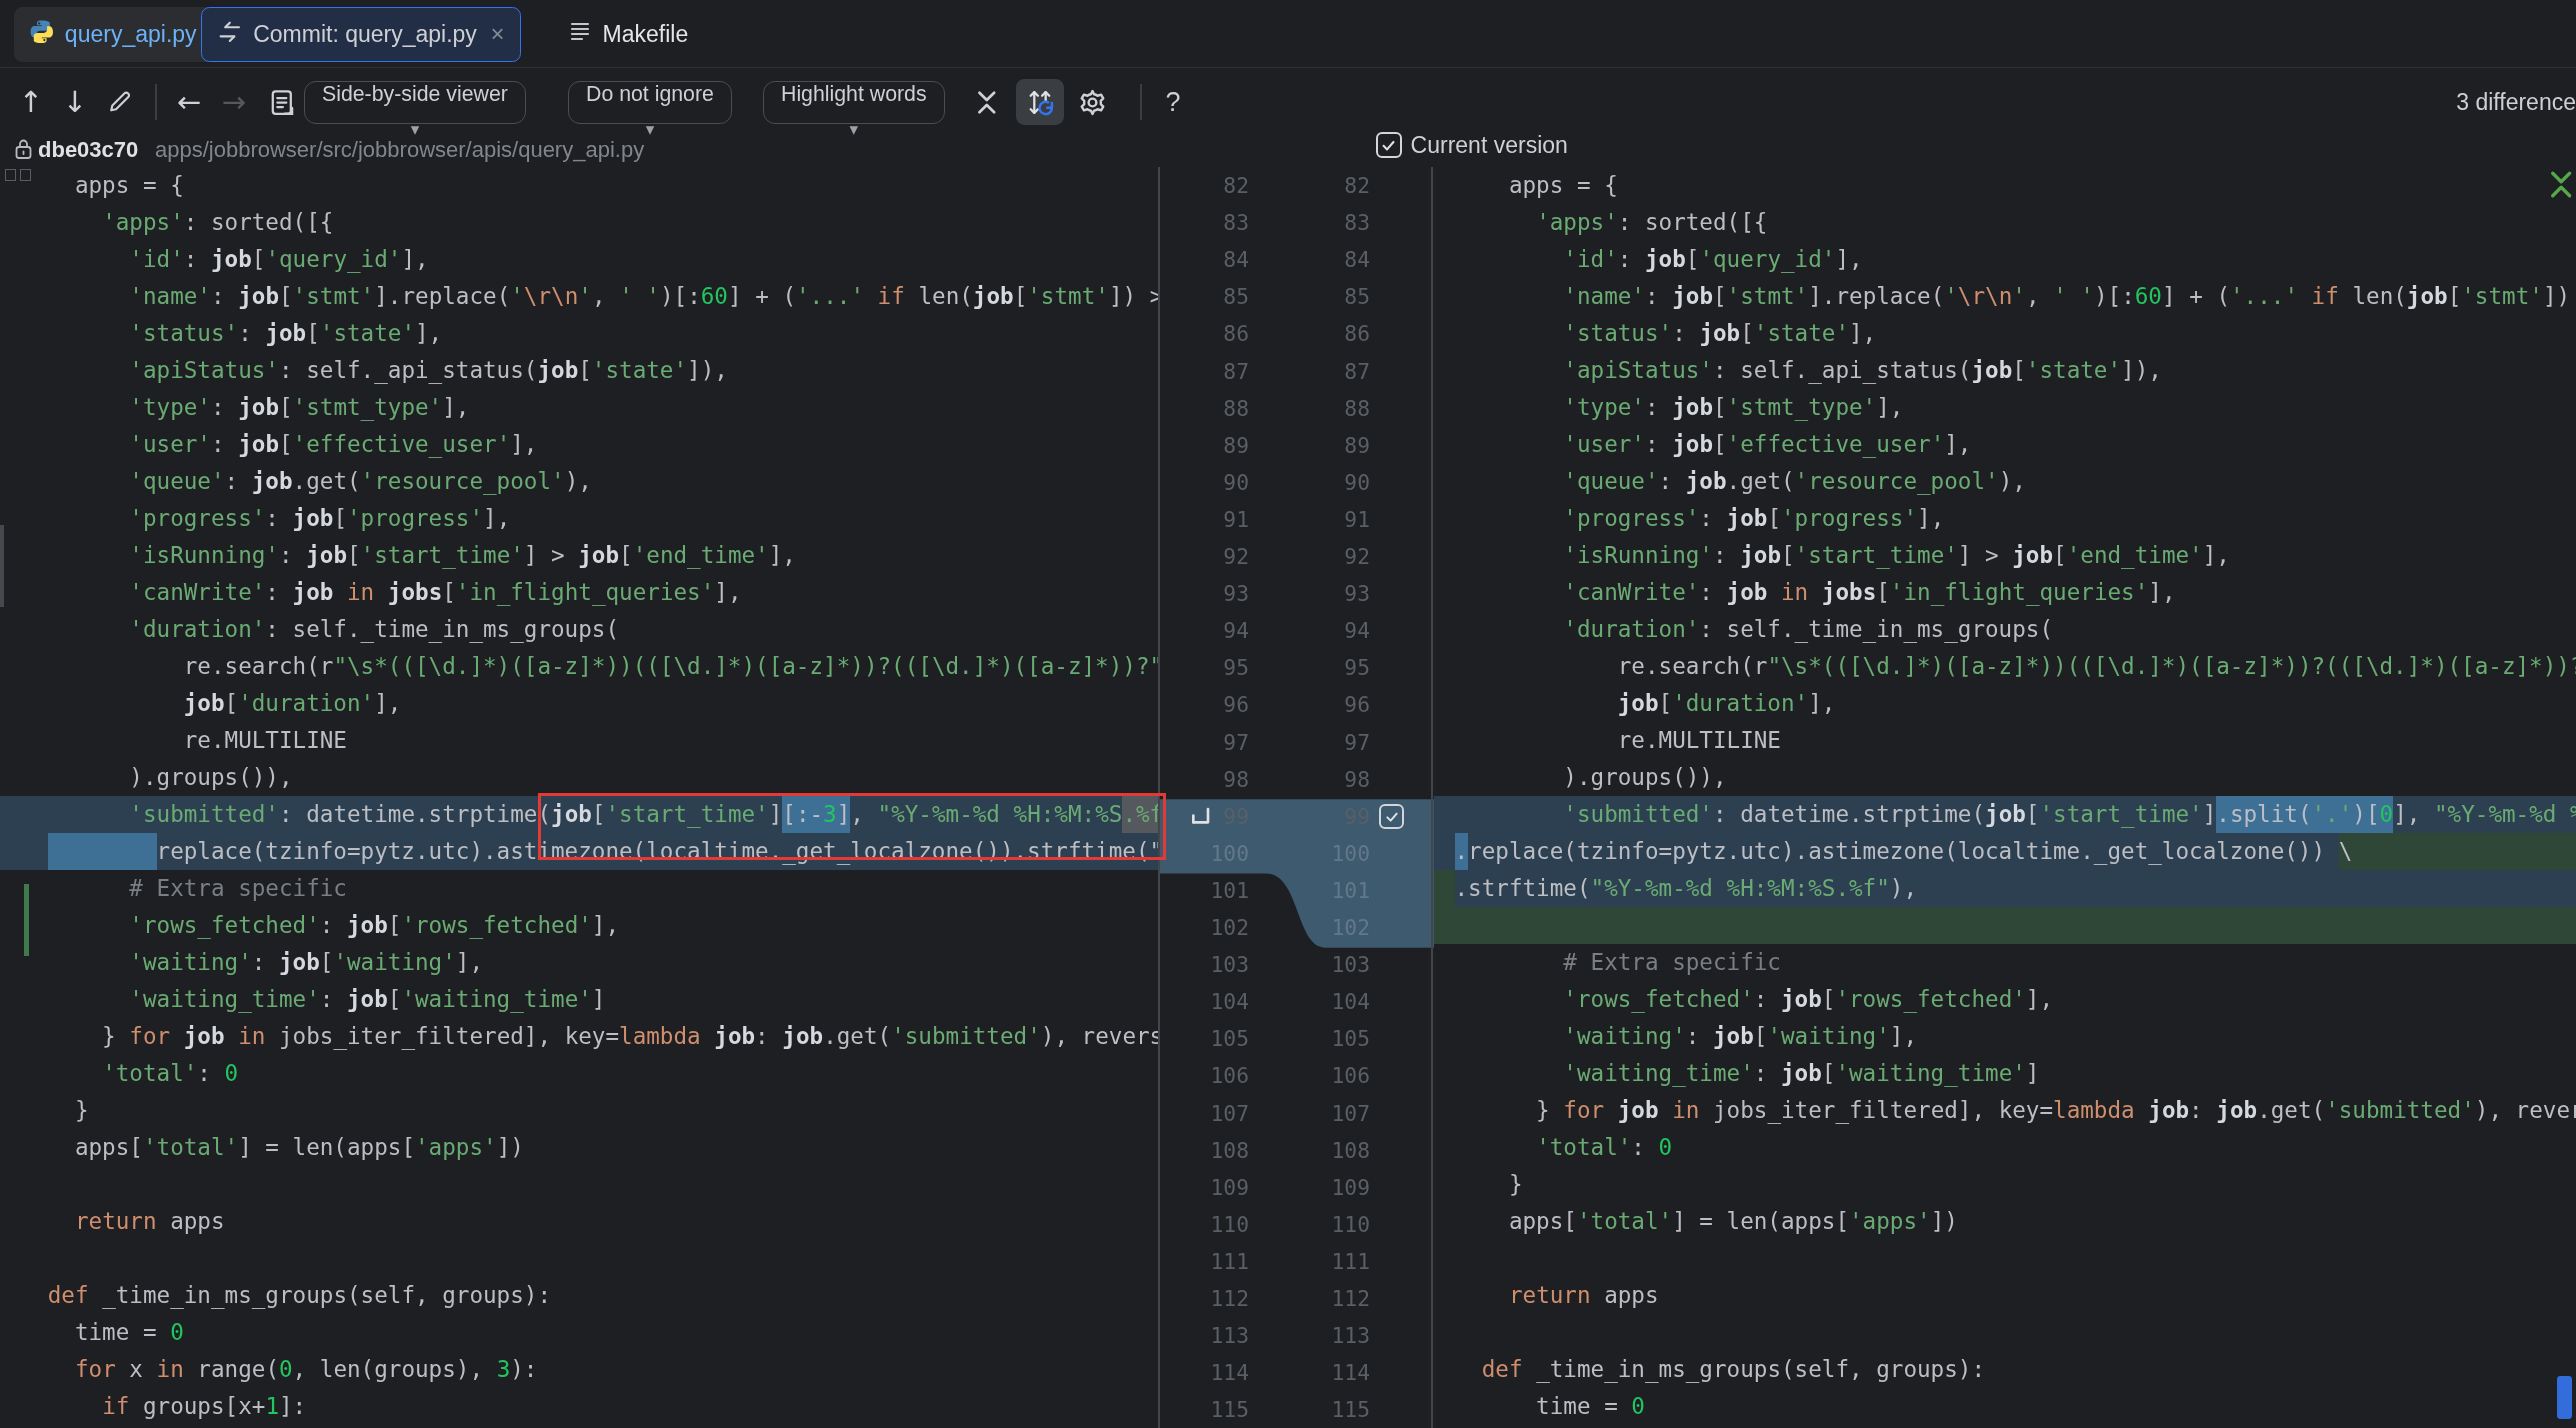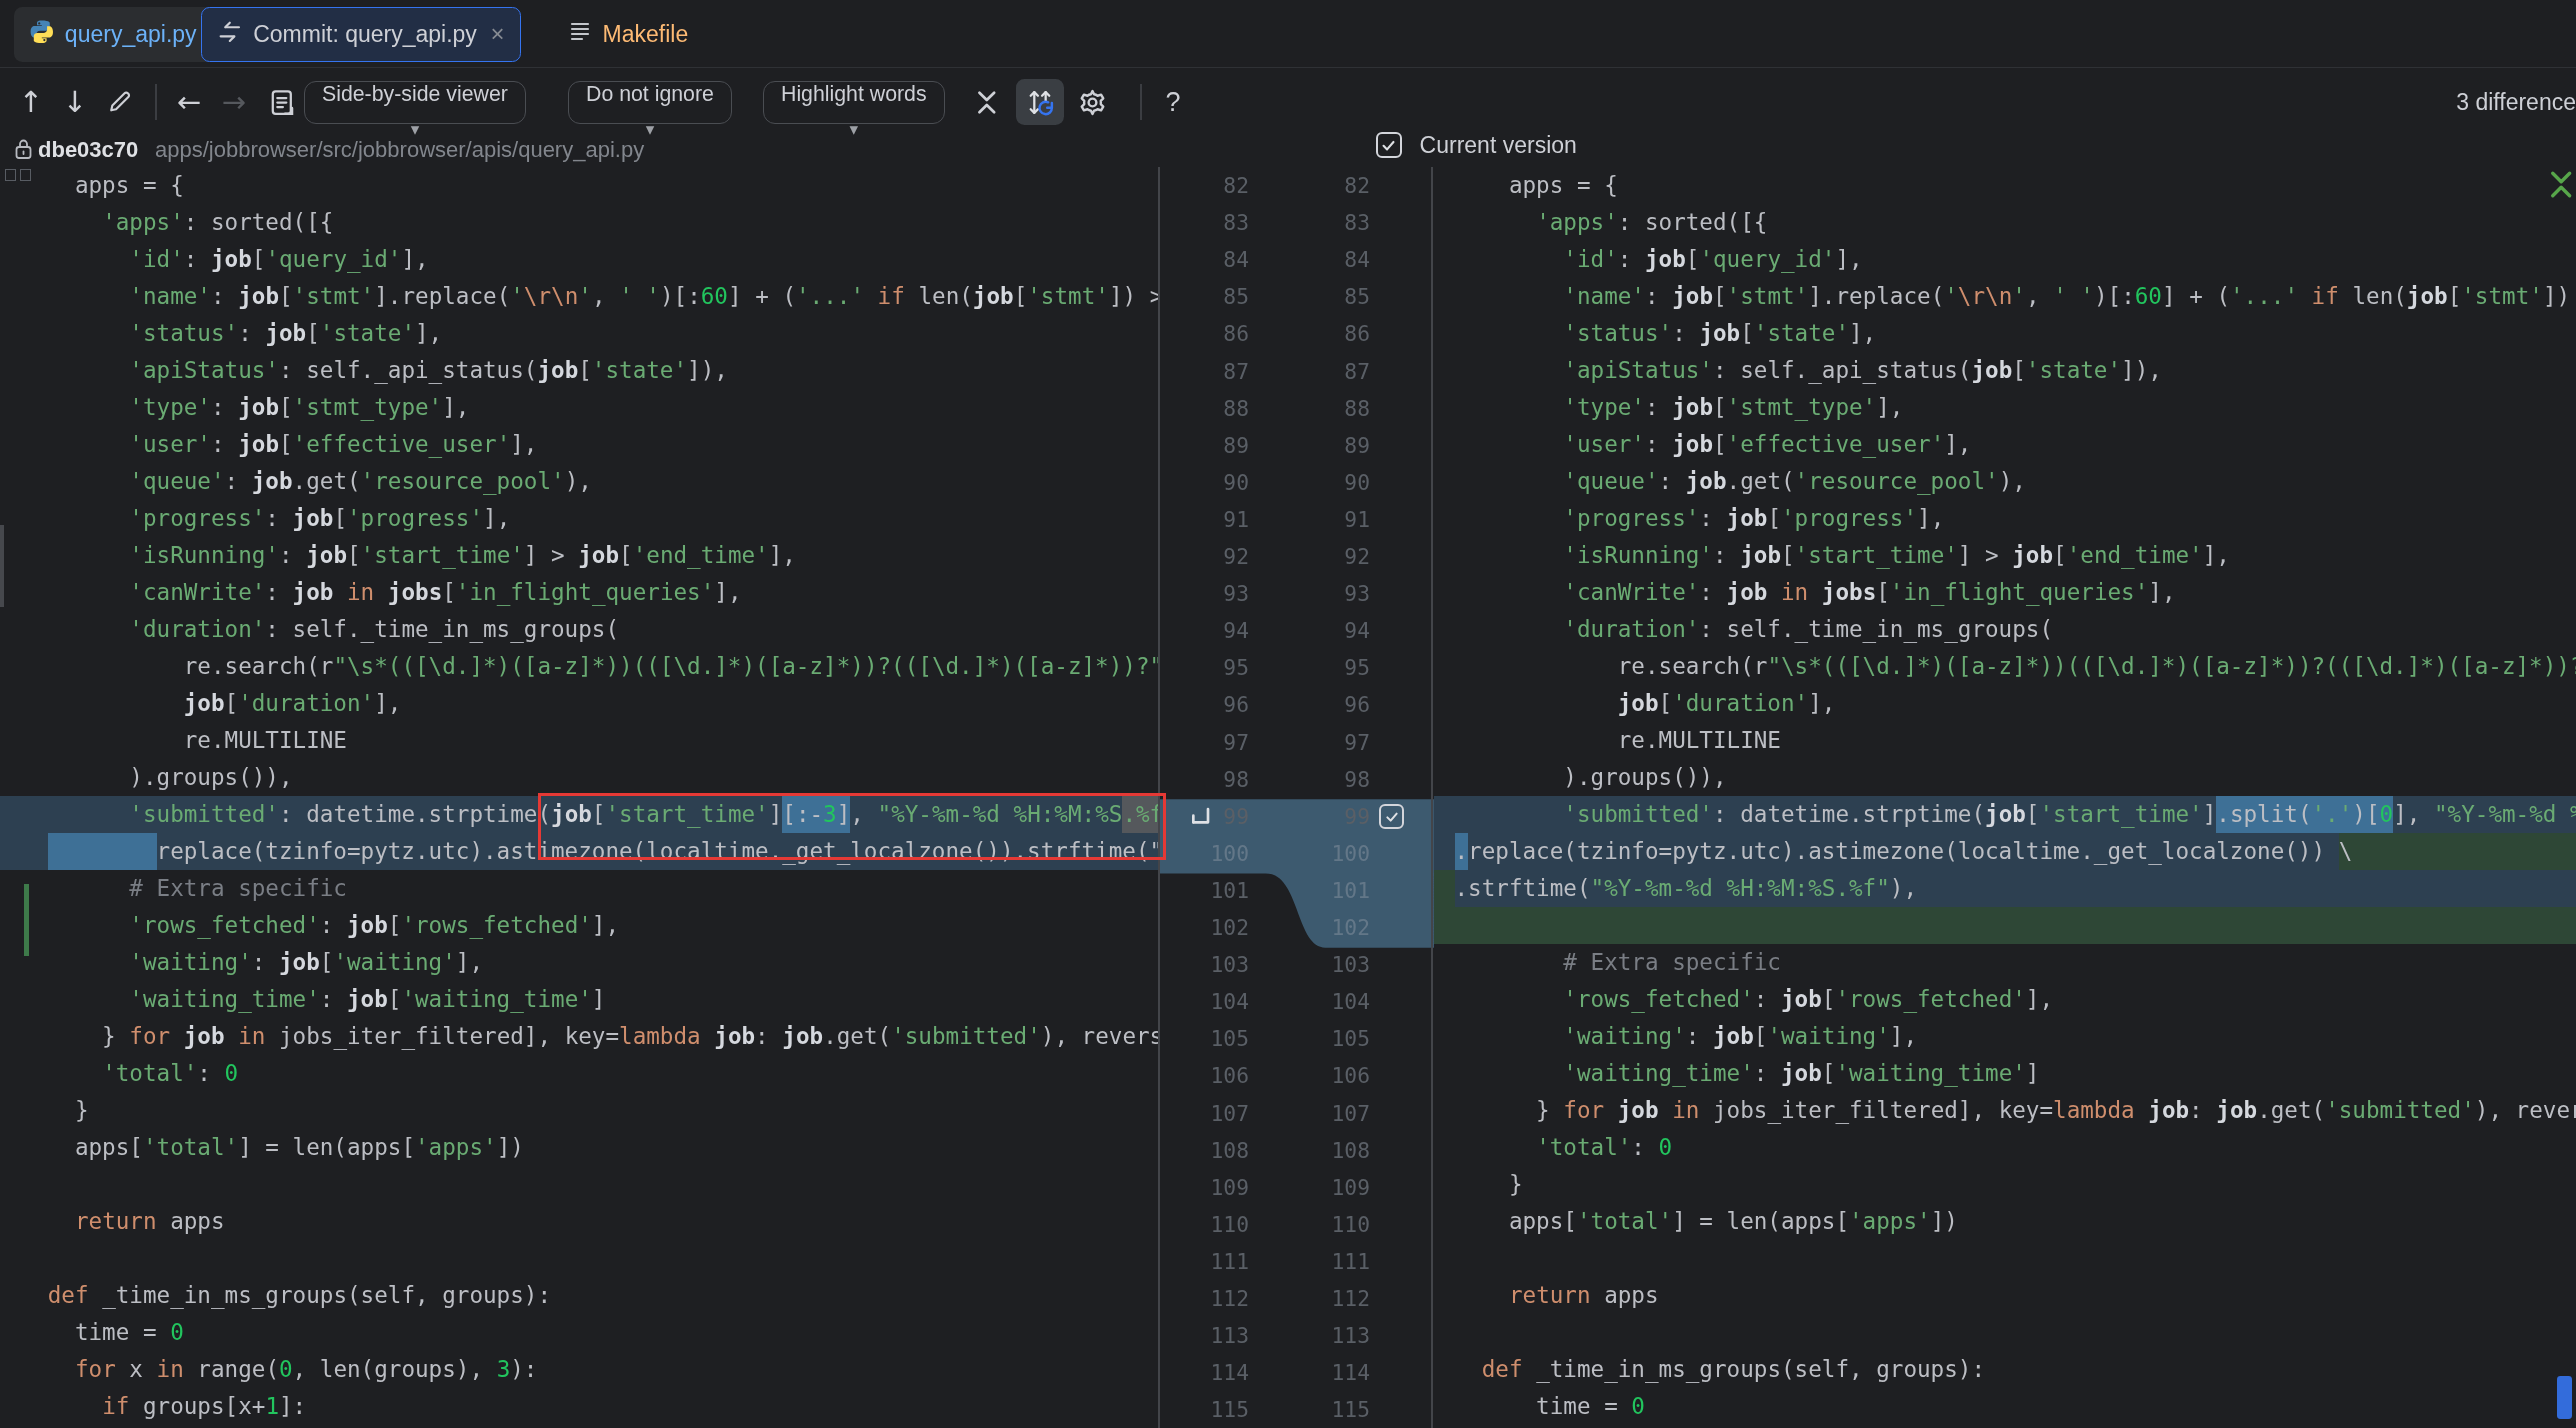--- a/index.html
+++ b/index.html
@@ -10,21 +10,21 @@
   
   .tabbar { position:absolute; left:0; top:0; width:100%; height:68px;
             border-bottom:0.9px solid #2f3135; }
   .tab { position:absolute; top:6.8px; height:55px; display:flex; align-items:center;
          gap:10.2px; padding:0 15.4px; border-radius:8.5px; font-size:23px; cursor:pointer; }
   .tab-file { left:13.7px; background:#2b2d30; }
   .tab-file .lbl { color:#6cb2f8; }
   .tab-commit { left:201px; background:#222e45; border:1.7px solid #3574f0; }
   .tab-commit .lbl { color:#ced0d6; }
   .tab-plain { left:553px; background:transparent; }
-  .tab-plain .lbl { color:#fdba74; }
+  .tab-plain .lbl { color:#e5e5e5; }
   .tab .close { color:#868b92; font-size:24px; line-height:1; margin-left:3.4px; }
 
   
   .toolbar { position:absolute; left:0; top:69px; width:100%; height:66px; }
   .tbi { position:absolute; top:0; height:66px; display:flex; align-items:center;
          justify-content:center; color:#ced0d6; }
   .arrowglyph { font-family:"DejaVu Sans", sans-serif; font-size:29px; }
   .dim { color:#55585d; }
   .vsep { position:absolute; top:15.4px; width:1.7px; height:36px; background:#3b3d42; }
   .pill { position:absolute; top:12px; height:43px; border:1.7px solid #4a4d52; border-radius:12px;
@@ -33,21 +33,21 @@
   .syncbtn { position:absolute; top:10.2px; width:48px; height:46px; background:#3a3e43;
              border-radius:8.5px; display:flex; align-items:center; justify-content:center; }
   .diffcount { position:absolute; right:0; top:0; height:66px; display:flex; align-items:center;
                font-size:23px; color:#ced0d6; white-space:nowrap; }
 
   
   .subheader { position:absolute; left:0; top:135px; width:100%; height:32px; }
   .lock { position:absolute; left:13.7px; top:3.4px; }
   .rev { position:absolute; left:38px; top:1.7px; font-size:22px; font-weight:bold; color:#dfe1e5; }
   .path { position:absolute; left:155px; top:1.7px; font-size:22px; color:#82868d; }
-  .curver { position:absolute; left:1376px; top:-3.4px; display:flex; align-items:center; gap:18px; }
+  .curver { position:absolute; left:1376px; top:-3.4px; display:flex; align-items:center; gap:9px; }
   .curver .lbl { font-size:23px; color:#ced0d6; }
   .cb { width:25.6px; height:25.6px; border:2.1px solid #d3d5db; border-radius:6px;
         display:flex; align-items:center; justify-content:center; }
 
   
   .editor { position:absolute; left:0; top:167px; width:2576px; height:1262px; overflow:hidden;
             font-family:"DejaVu Sans Mono", monospace; }
   .pane { position:absolute; top:0; height:1262px; overflow:hidden; }
   .pane-left  { left:0; width:1159px; }
   .pane-right { left:1434px; width:1142px; }

